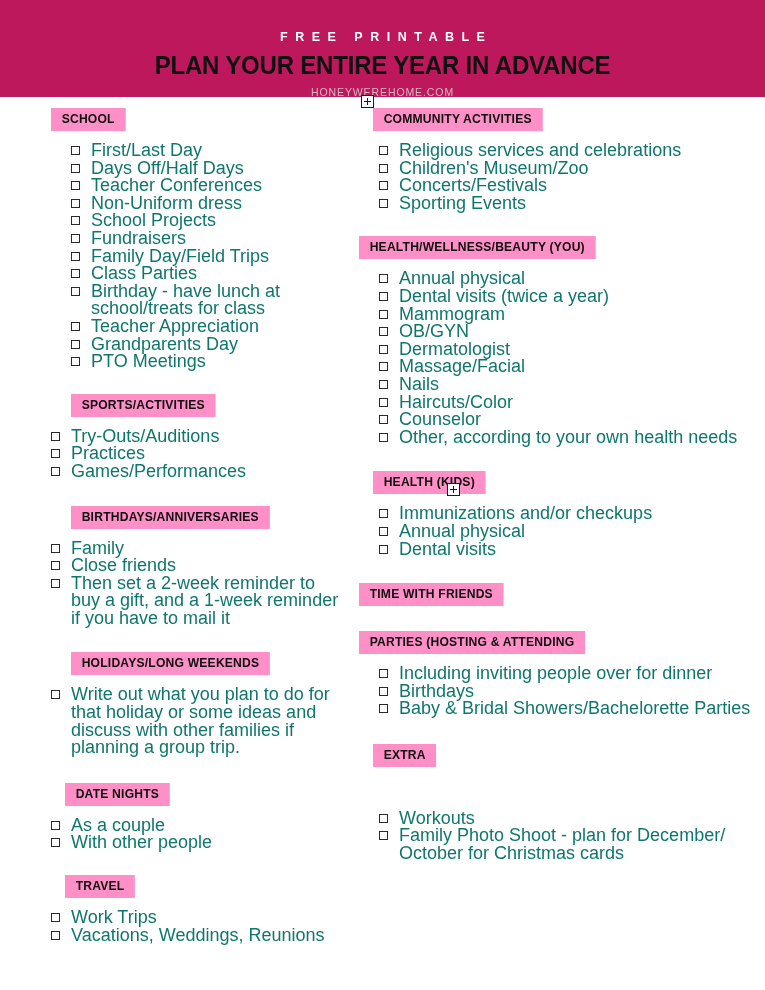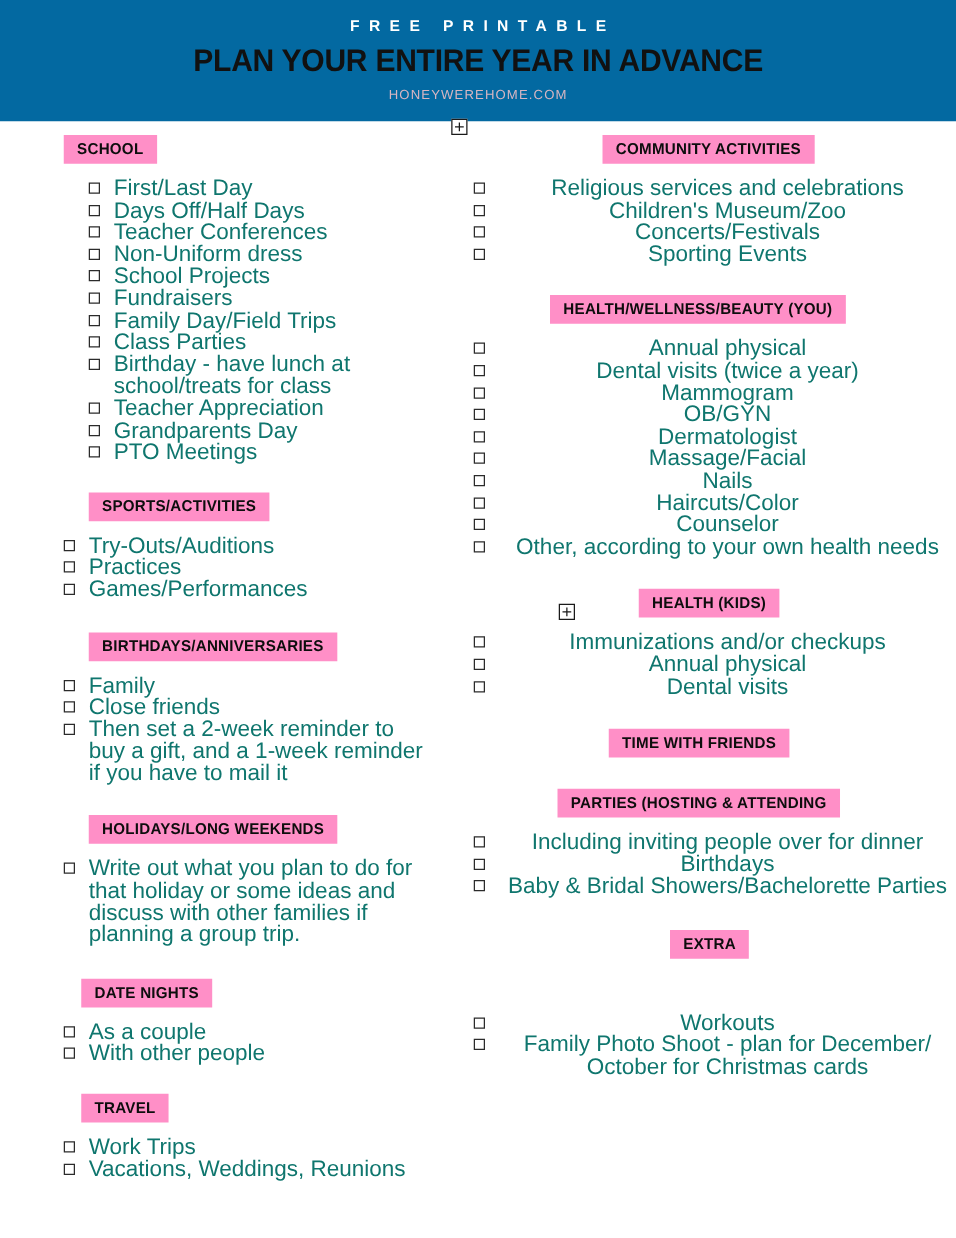--- a/index.html
+++ b/index.html
@@ -16,23 +16,23 @@
     width:765px;
     height:990px;
     background:#ffffff;
     overflow:hidden;
   }
 
   
   .header {
     width:100%;
     height:97px;
-    background:#0369a1;
+    background:#be185d;
     text-align:center;
-    padding-top:13px;
+    padding-top:29px;
   }
   .kicker {
     color:#ffffff;
     font-size:12.5px;
     font-weight:bold;
     letter-spacing:7.5px;
     text-indent:7.5px;
     line-height:16px;
   }
   .headline {
@@ -79,21 +79,21 @@
   .crosshair.top  { left:361px; top:95px; }
   .crosshair.kids { left:447px; top:483px; }
 
   
   .columns {
     position:relative;
     display:flex;
     align-items:flex-start;
   }
   .col-left  { width:345px; padding-left:51px; padding-top:11px; }
-  .col-right { width:420px; padding-left:14px; padding-top:11px;text-align:center; }
+  .col-right { width:420px; padding-left:14px; padding-top:11px; }
 
   .section { margin-bottom:0; }
 
   .badge {
     display:inline-block;
     background:#ff8fc7;
     color:#0d0d0d;
     font-size:12.5px;
     font-weight:bold;
     letter-spacing:0.2px;

